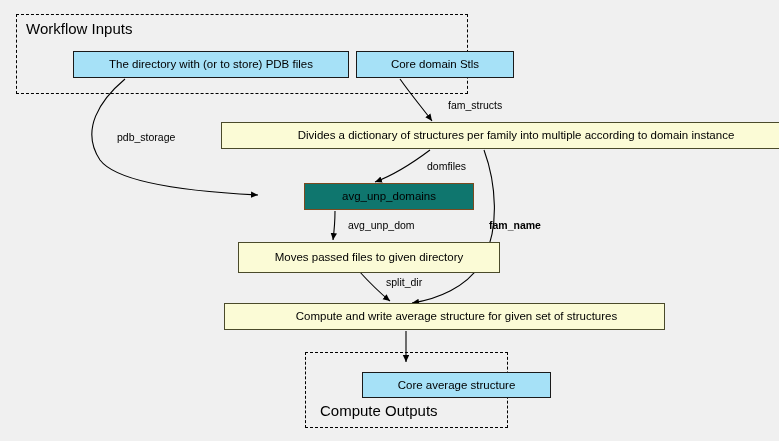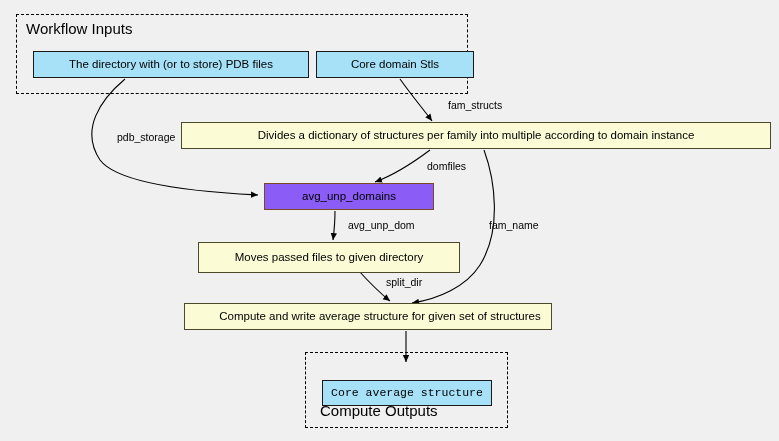--- a/index.html
+++ b/index.html
@@ -24,35 +24,36 @@
     position: absolute;
     box-sizing: border-box;
     border: 1px solid #000;
     display: flex;
     align-items: center;
     justify-content: center;
     font-size: 11.5px;
     color: #000;
     white-space: nowrap;
     line-height: 1.1;
+    margin-left: 40px;
   }
   .node.input-node {
     background: #a6e1f7;
     border-color: #1a1a1a;
   }
   .node.output-node {
     background: #a6e1f7;
     border-color: #1a1a1a;
   }
   .node.step-node {
     background: #fbfbd6;
     border-color: #4a4a2a;
   }
   .node.tool-node {
-    background: #8b5cf6;
+    background: #0f766e;
     border-color: #7a4a20;
     text-align: center;
   }
   .cluster {
     position: absolute;
     box-sizing: border-box;
     border: 1.5px dashed #000;
     background: transparent;
   }
   .cluster-label {
@@ -111,22 +112,22 @@
 <div class="node input-node" style="left:33px; top:51px; width:276px; height:27px;">The directory with (or to store) PDB files</div>
 
 <div class="node input-node" style="left:316px; top:51px; width:158px; height:27px;">Core domain Stls</div>
 
 <div class="node step-node" style="left:181px; top:122px; width:590px; height:27px;">Divides a dictionary of structures per family into multiple according to domain instance</div>
 
 <div class="node tool-node" style="left:264px; top:183px; width:170px; height:27px;">avg_unp_domains</div>
 
 <div class="node step-node" style="left:198px; top:242px; width:262px; height:31px;">Moves passed files to given directory</div>
 
-<div class="node step-node" style="left:184px; top:303px; width:368px; height:27px;padding-left:24px;">Compute and write average structure for given set of structures</div>
+<div class="node step-node" style="left:184px; top:303px; width:441px; height:27px;padding-left:24px;">Compute and write average structure for given set of structures</div>
 
-<div class="node output-node" style="left:322px; top:380px; width:170px; height:26px;font-family:Liberation Mono, monospace;">Core average structure</div>
+<div class="node output-node" style="left:322px; top:372px; width:189px; height:26px;">Core average structure</div>
 
 <div class="edge-label" style="left:440px; top:99px;">fam_structs</div>
 <div class="edge-label" style="left:109px; top:131px;">pdb_storage</div>
 <div class="edge-label" style="left:419px; top:160px;">domfiles</div>
 <div class="edge-label" style="left:340px; top:219px;">avg_unp_dom</div>
-<div class="edge-label" style="left:481px; top:219px;">fam_name</div>
+<div class="edge-label" style="left:481px; top:219px;font-weight:bold;">fam_name</div>
 <div class="edge-label" style="left:378px; top:276px;">split_dir</div>
 
 </body></html>

